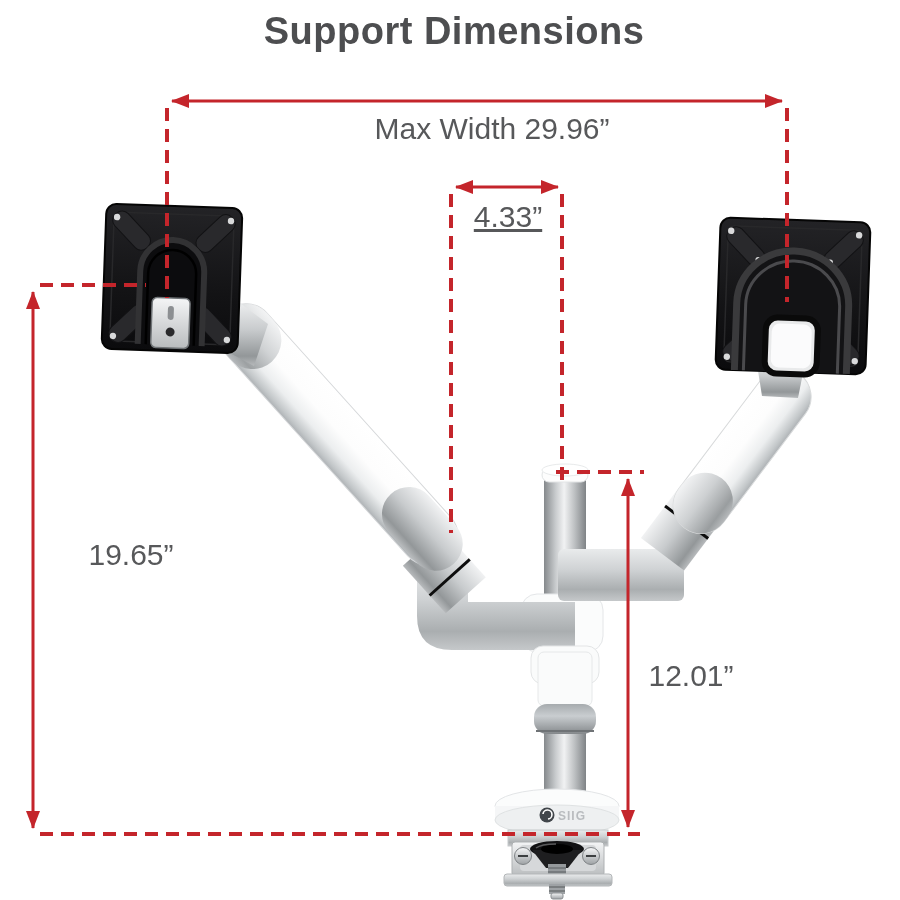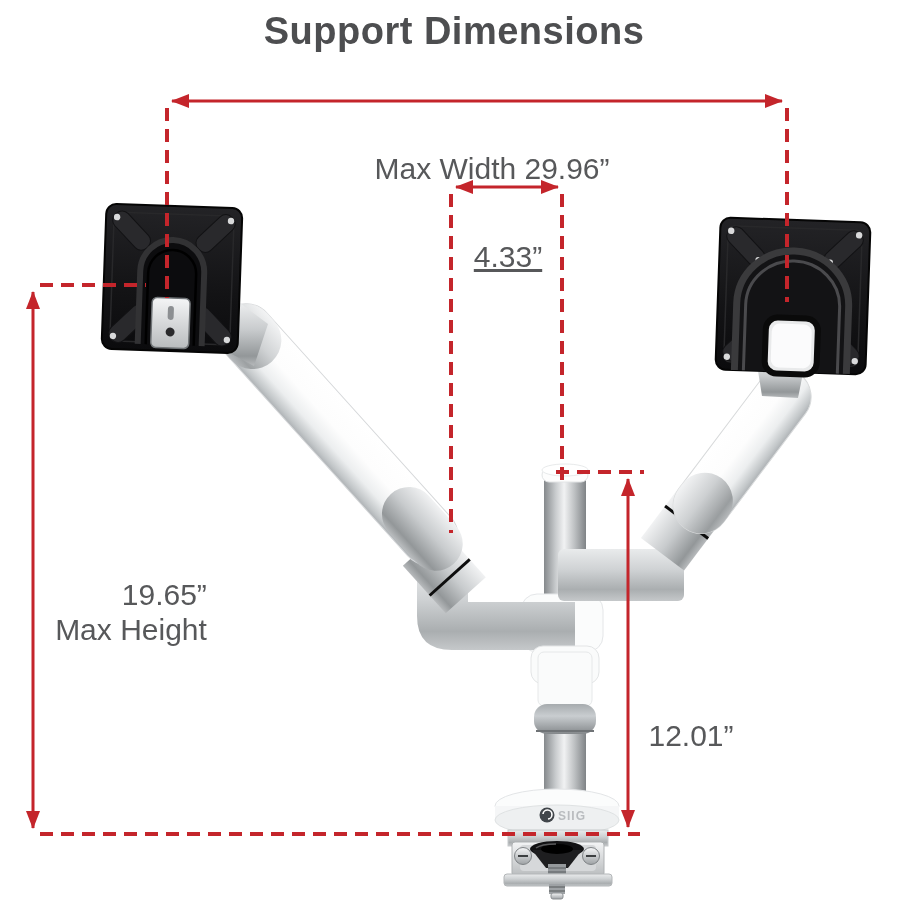--- a/index.html
+++ b/index.html
@@ -13,21 +13,20 @@
     font-family:"Liberation Sans", sans-serif;
   }
   .page-title{
     position:absolute;top:0;left:0;width:100%;text-align:center;
     font-size:38px;line-height:54px;font-weight:bold;color:var(--title-gray);
     letter-spacing:.5px;margin:4px;
   }
   .dim-label{
     position:absolute;color:var(--label-gray);font-size:30px;white-space:nowrap;
     transform:translateX(-50%);
-    margin-top:40px;
   }
   .dim-label .stack{display:block;text-align:right;line-height:1.15;}
   svg{position:absolute;top:0;left:0;}
   .red-solid{stroke:var(--dim-red);stroke-width:3;fill:none;}
   .red-dash{stroke:var(--dim-red);stroke-width:4;fill:none;stroke-dasharray:13 8;}
 </style>
 </head>
 <body>
 
 <div class="canvas">
@@ -234,18 +233,17 @@
   </svg>
 
   <h1 class="page-title">Support Dimensions</h1>
 
   <div class="dim-label" style="left:492px;top:112px;">Max Width 29.96”</div>
 
   <div class="dim-label" style="left:508px;top:200px;text-decoration:underline;">4.33”</div>
 
   <div class="dim-label" style="left:131px;top:538px;">
     <span class="stack">19.65”</span>
-    <span class="stack">Max Height</span>
   </div>
 
-  <div class="dim-label" style="left:691px;top:679px;">12.01”</div>
+  <div class="dim-label" style="left:691px;top:659px;">12.01”</div>
 
 </div>
 
 </body></html>

